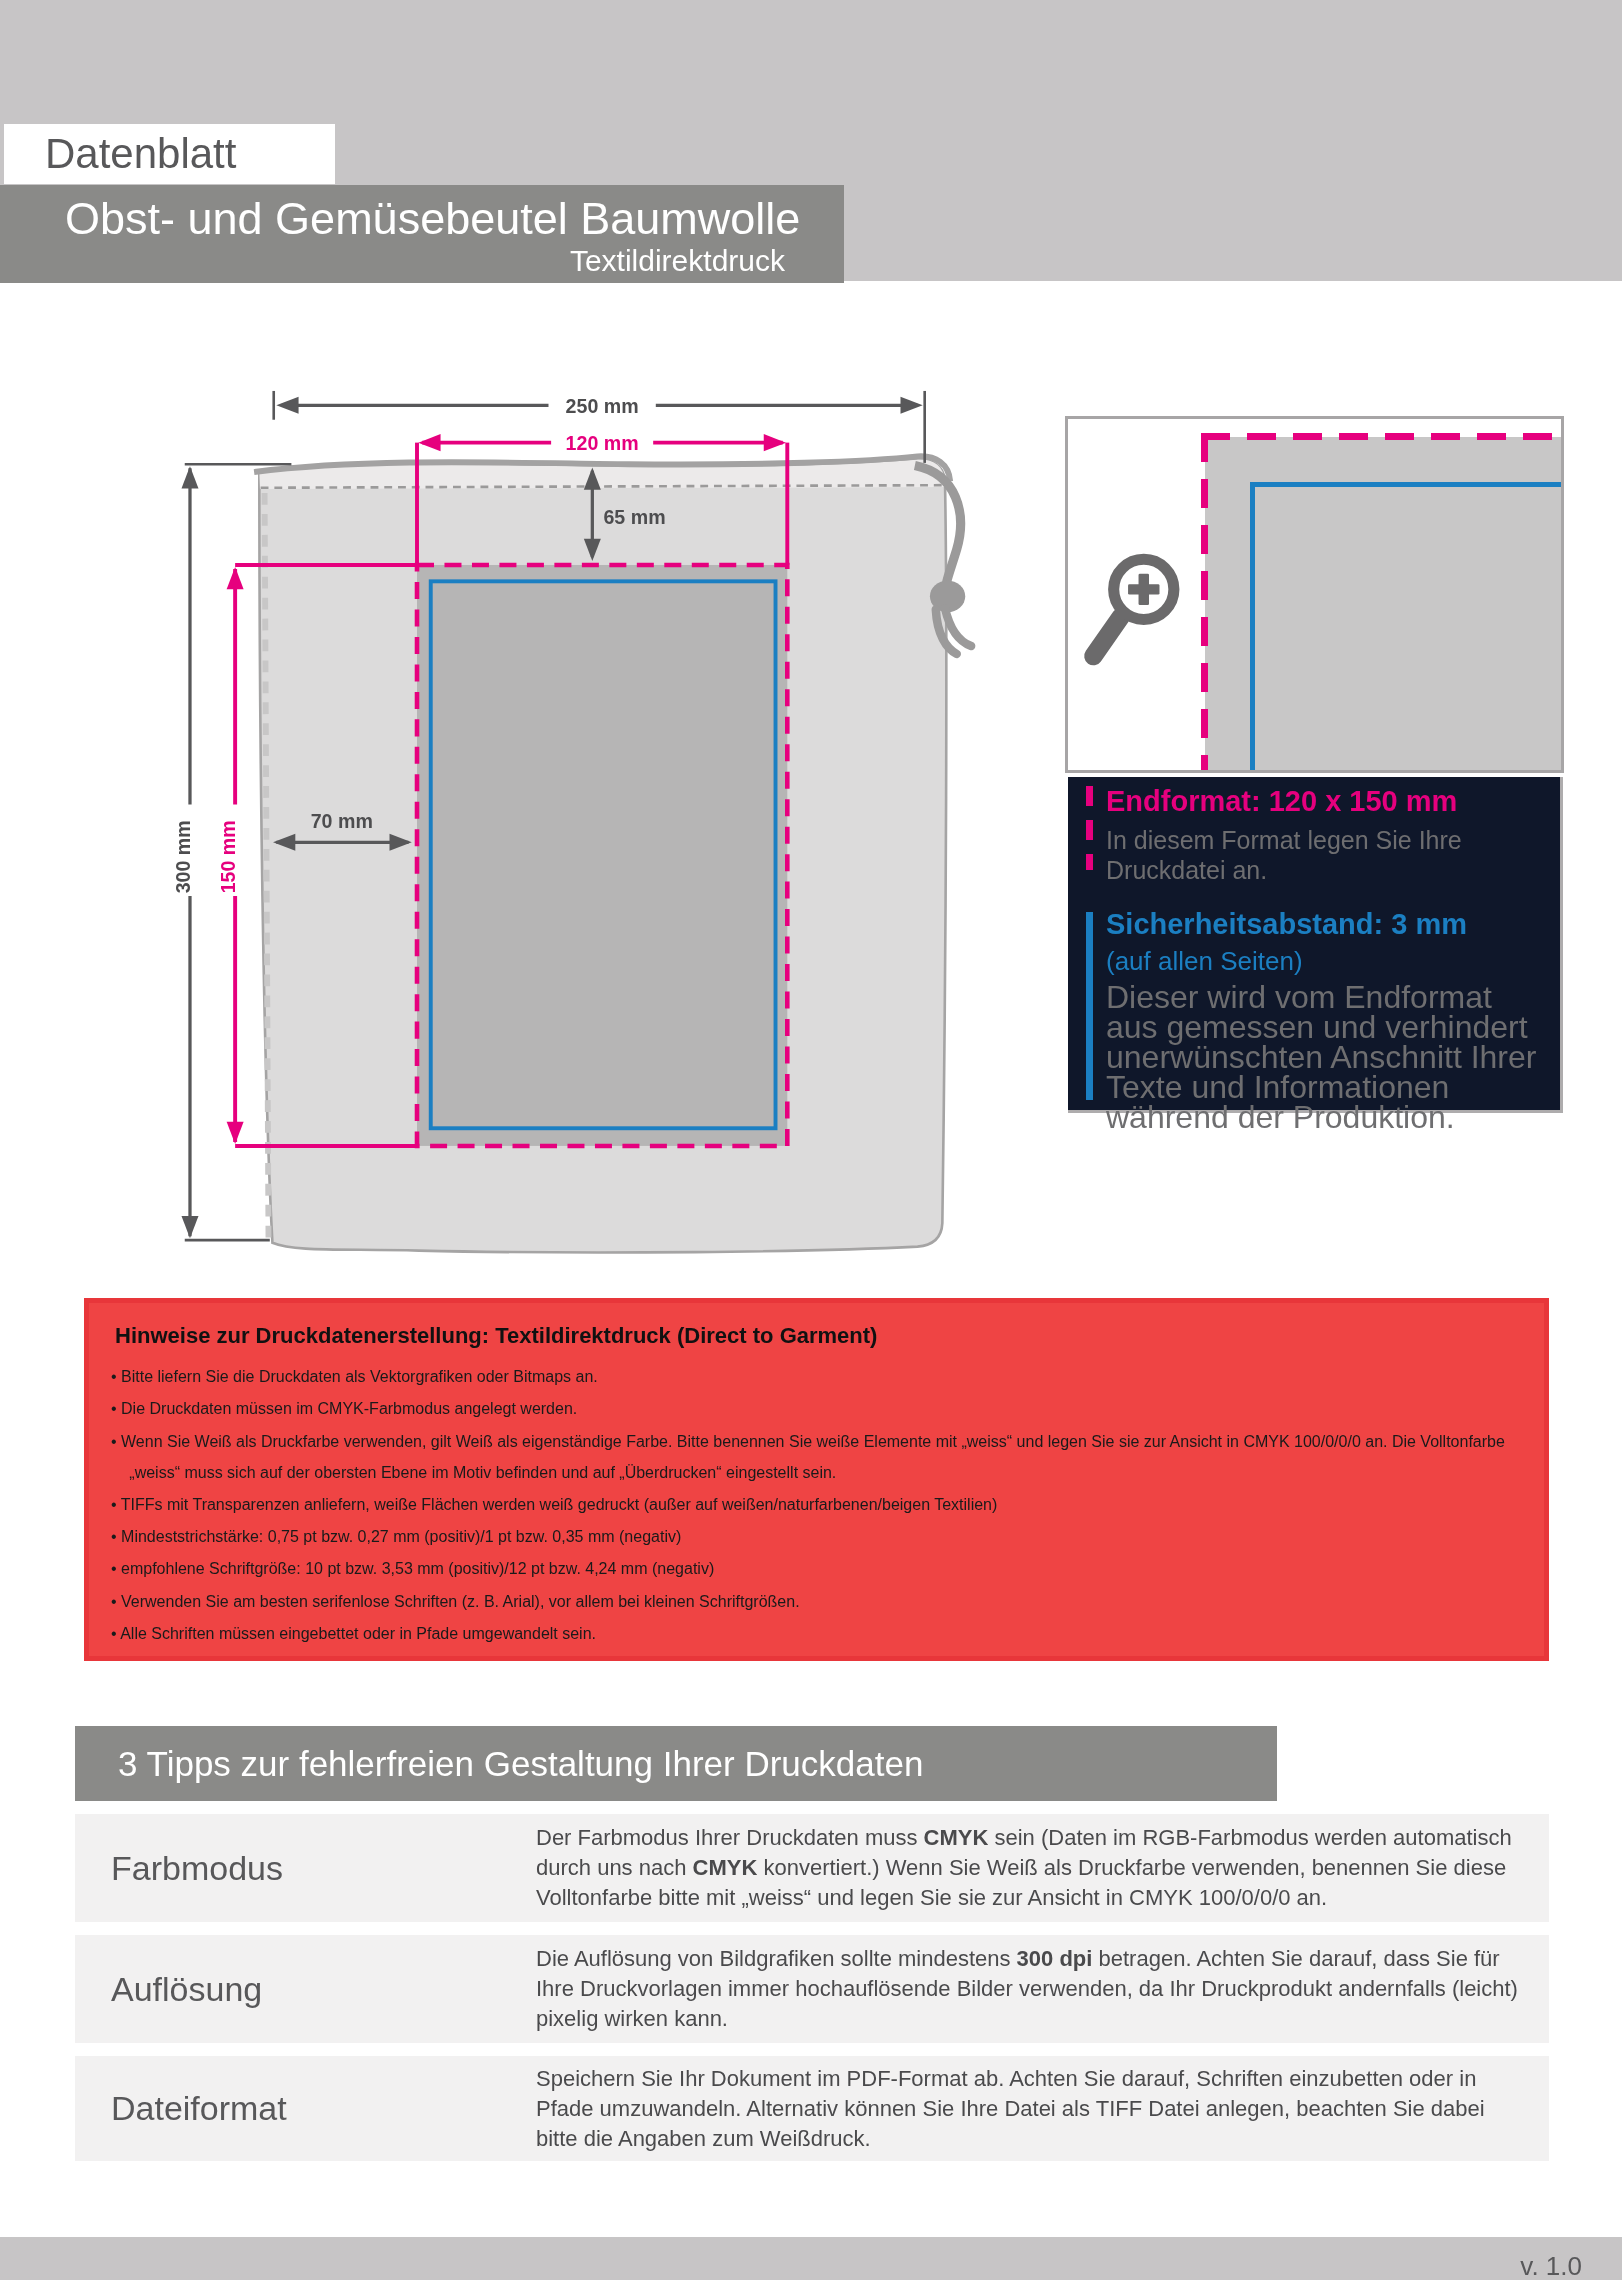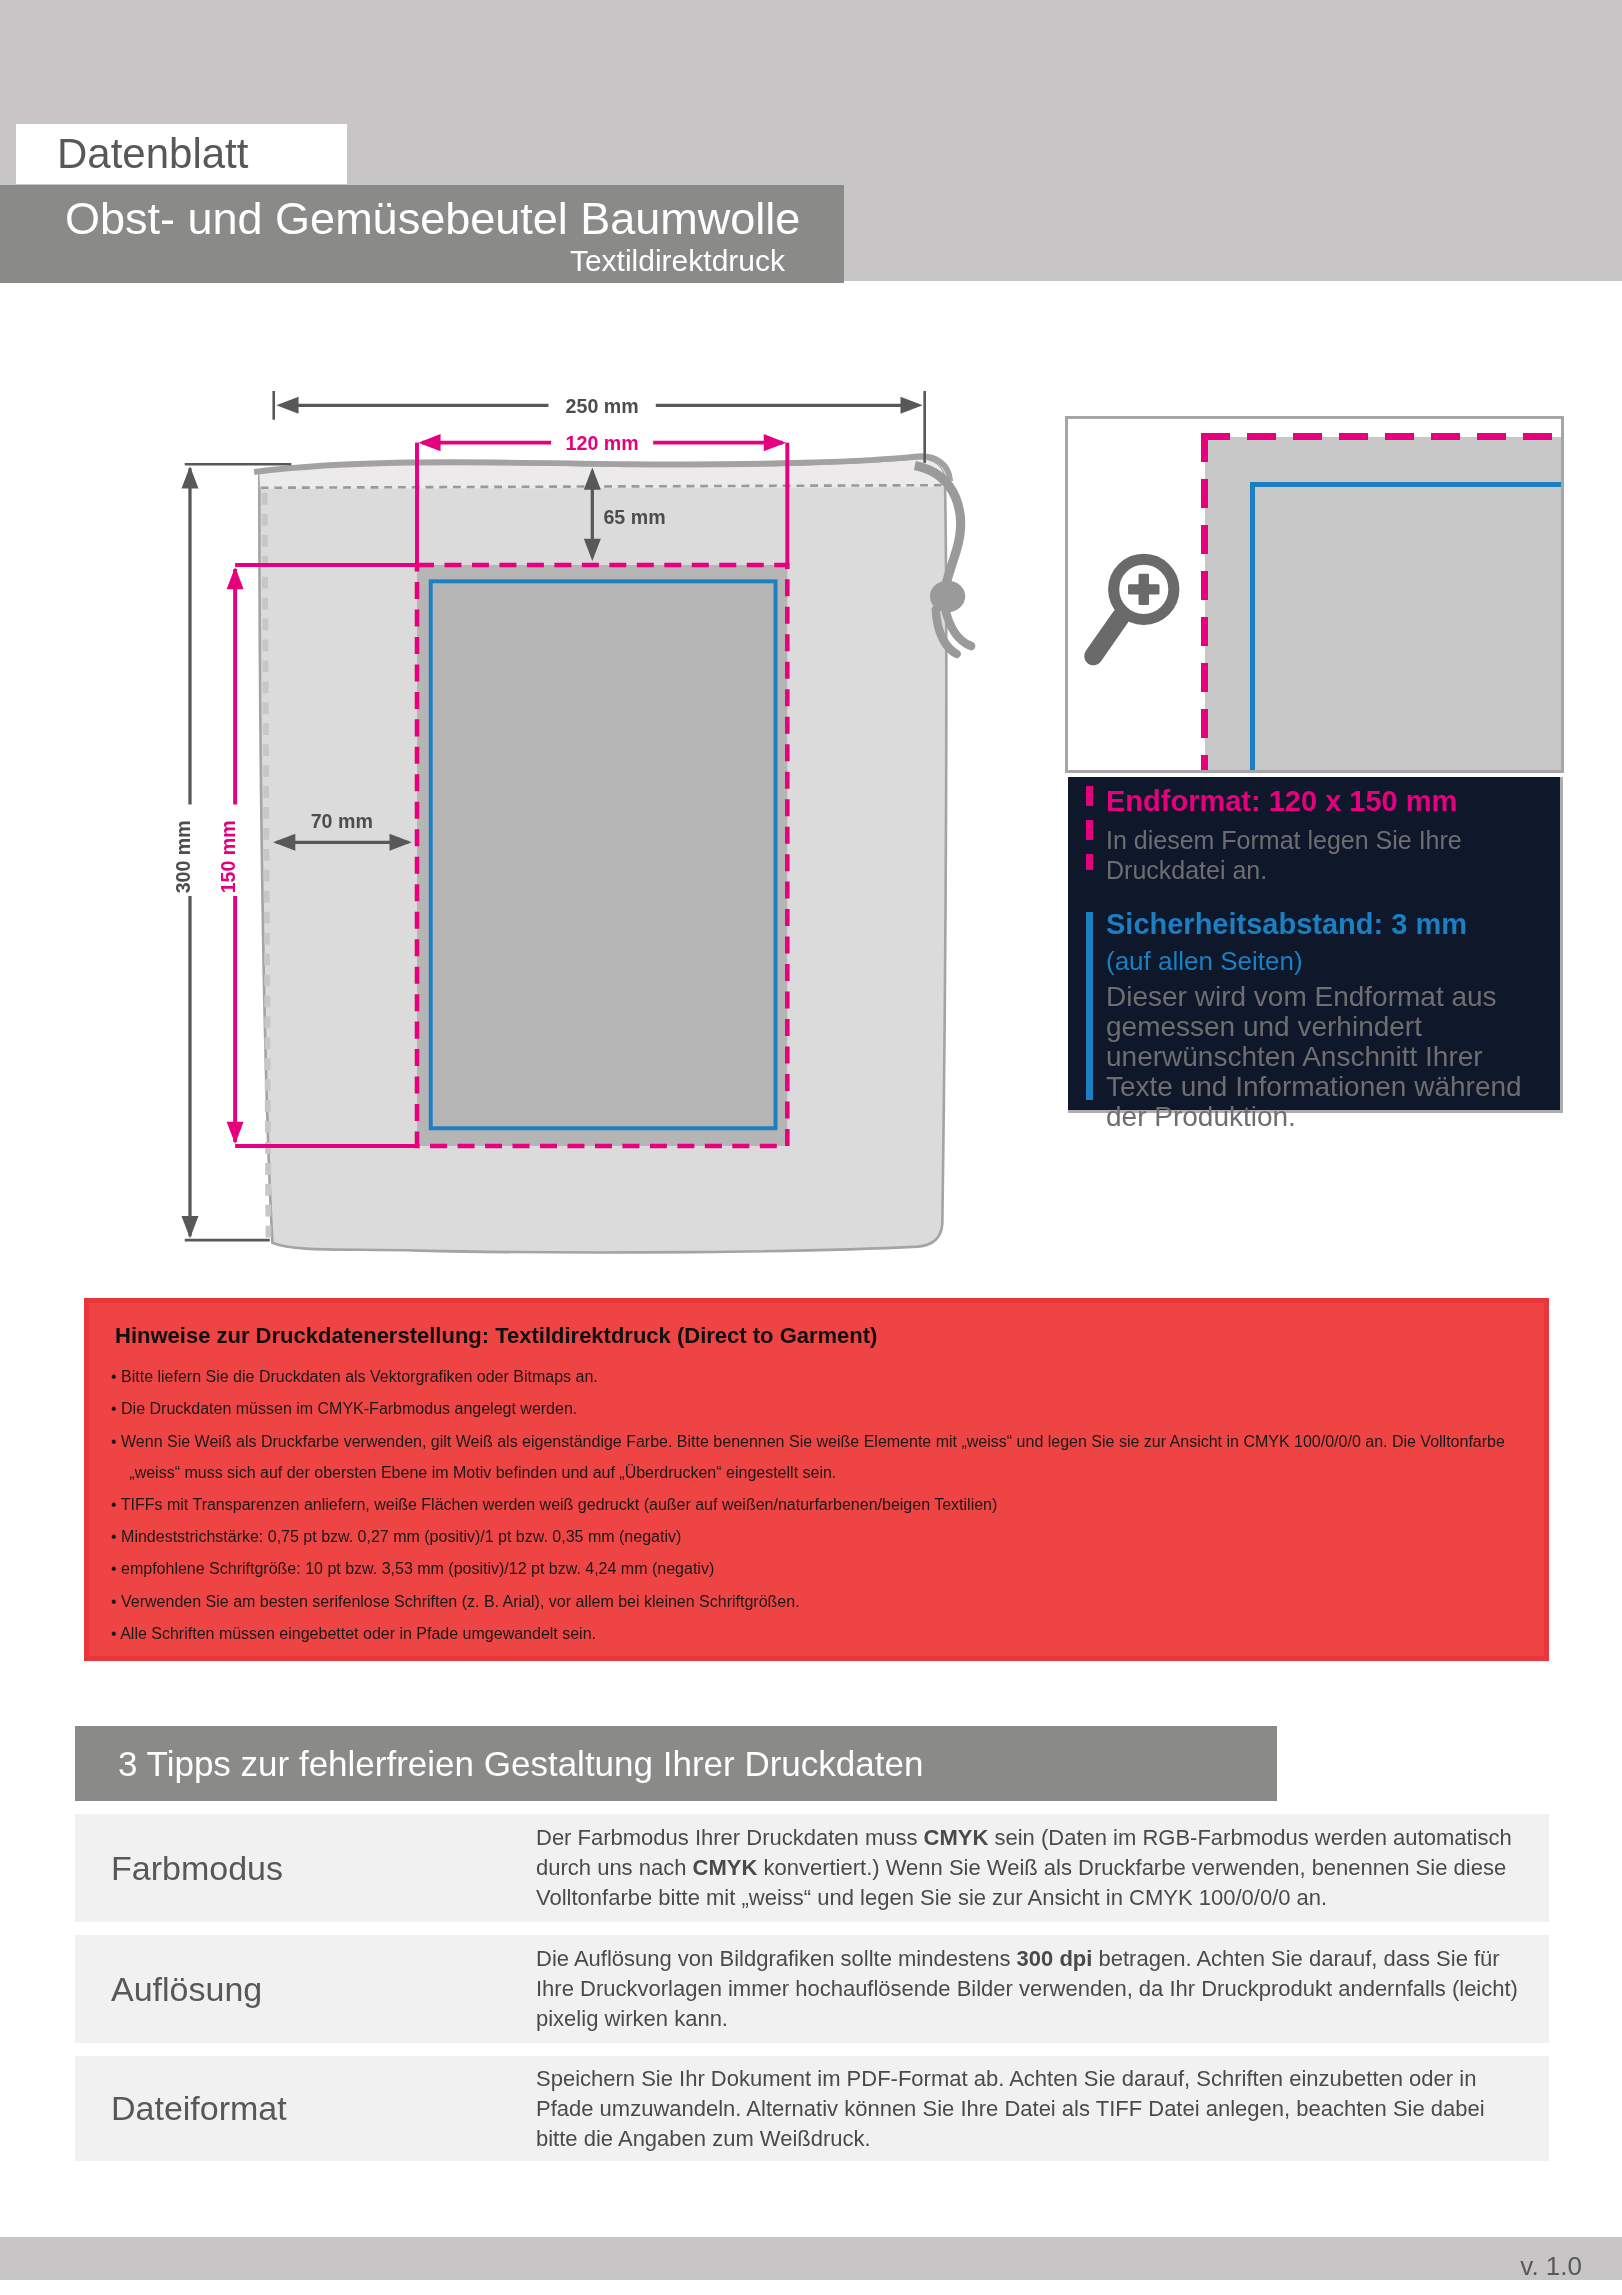--- a/index.html
+++ b/index.html
@@ -1,20 +1,20 @@
 <!DOCTYPE html>
 <html style="font-size:10.5px"><head>
 <meta charset="utf-8">
 <style>
   html,body{margin:0;padding:0;background:#fff;}
   #page{position:relative;width:1623px;height:2295px;background:#ffffff;overflow:hidden;
         font-family:"Liberation Sans",sans-serif;}
   
   .header-bg{position:absolute;left:0;top:0;width:1623px;height:281px;background:#c7c5c6;}
-  .doc-label-box{position:absolute;left:16px;top:124px;width:331px;height:60px;background:#ffffff;}
+  .doc-label-box{position:absolute;left:4px;top:124px;width:331px;height:60px;background:#ffffff;}
   .doc-label-box span{display:block;padding-left:41px;line-height:60px;font-size:42px;color:#58585a;}
   .title-banner{position:absolute;left:0;top:185px;width:844px;height:98px;background:#8a8a88;color:#fff;}
   .title-banner .t1{padding:10.5px 0 0 41px;font-size:45px;line-height:46px;margin-left:24px;}
   .title-banner .t2{text-align:right;padding-right:59px;font-size:30px;line-height:34px;margin-top:2.6px;}
   
   #diagram{position:absolute;left:0;top:353px;}
   #diagram text{font-family:"Liberation Sans",sans-serif;font-weight:bold;font-size:30px;}
   .dim-gray{fill:#4d4d4f;}
   .dim-mag{fill:#e6007e;}
   
@@ -31,21 +31,21 @@
   
   .info-panel{position:absolute;left:1068px;top:777px;width:495px;height:336px;background:#0f172a;
               border-right:3.3px solid #aeacad;border-bottom:3.3px solid #aeacad;box-sizing:border-box;}
   .bar-mag{position:absolute;left:18.3px;top:9.2px;width:7.2px;height:84px;
            background:repeating-linear-gradient(180deg,#e6007e 0 19.6px,transparent 19.6px 34px);}
   .bar-blue{position:absolute;left:18.3px;top:135px;width:7.2px;height:188px;background:#1b7fc2;}
   .leg-title-mag{position:absolute;left:38px;top:7.9px;font-size:29px;font-weight:bold;color:#e6007e;}
   .leg-text1{position:absolute;left:38px;top:48px;width:406px;font-size:25px;line-height:30px;color:#6e6e70;}
   .leg-title-blue{position:absolute;left:38px;top:131px;font-size:29px;font-weight:bold;color:#1b7fc2;}
   .leg-sub-blue{position:absolute;left:38px;top:169px;font-size:26px;color:#1b7fc2;}
-  .leg-text2{position:absolute;left:38px;top:205px;width:438px;font-size:28px;line-height:30px;color:#6e6e70;}
+  .leg-text2{position:absolute;left:38px;top:205px;width:438px;font-size:32px;line-height:30px;color:#6e6e70;}
   
   .notes-box{position:absolute;left:84px;top:1298px;width:1465px;height:363px;background:#ef4444;
              border:5.2px solid #e8363a;box-sizing:border-box;}
   .notes-title{position:absolute;left:26px;top:19.6px;font-size:22px;font-weight:bold;color:#111;}
   .notes-list{position:absolute;left:22px;top:58px;width:1400px;margin:0;padding:0;list-style:none;
               font-size:16px;line-height:31px;color:#1a1a1a;}
   .notes-list li{padding-left:18.3px;text-indent:-18.3px;margin-bottom:1.3px;}
   .notes-list li::before{content:"•  ";}
   
   .tips-banner{position:absolute;left:75px;top:1726px;width:1202px;height:75px;background:#8a8a88;}

